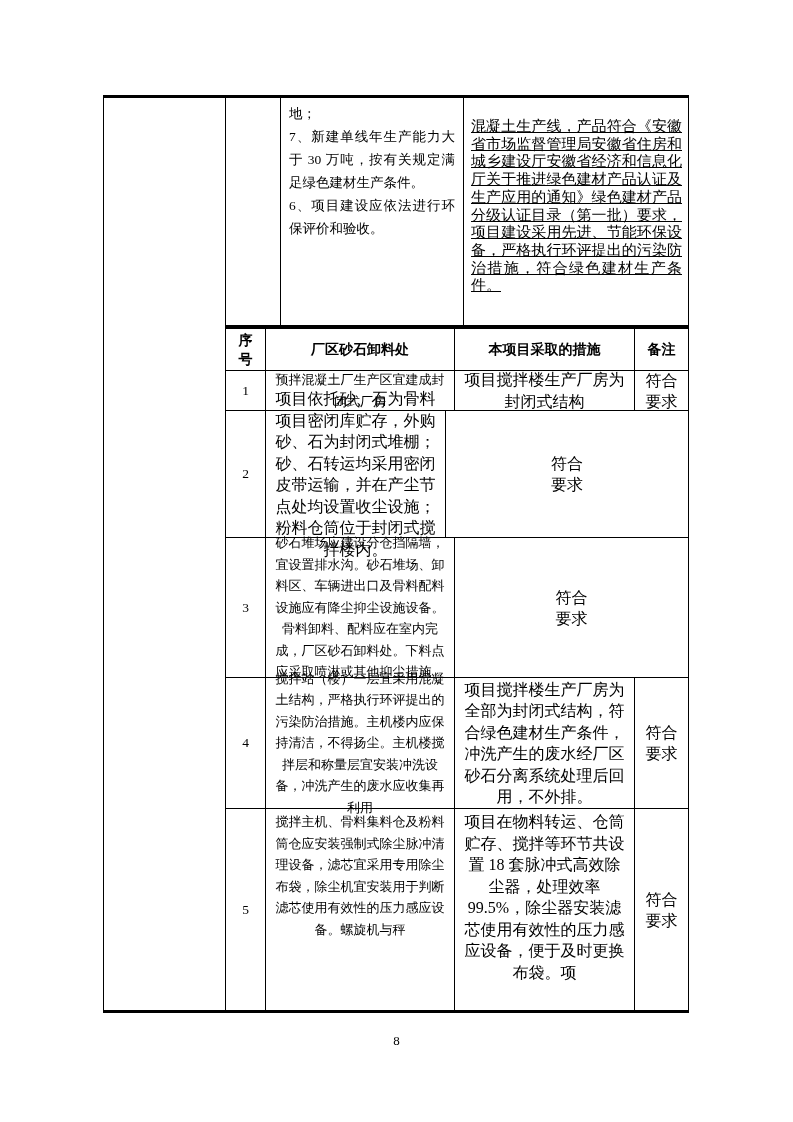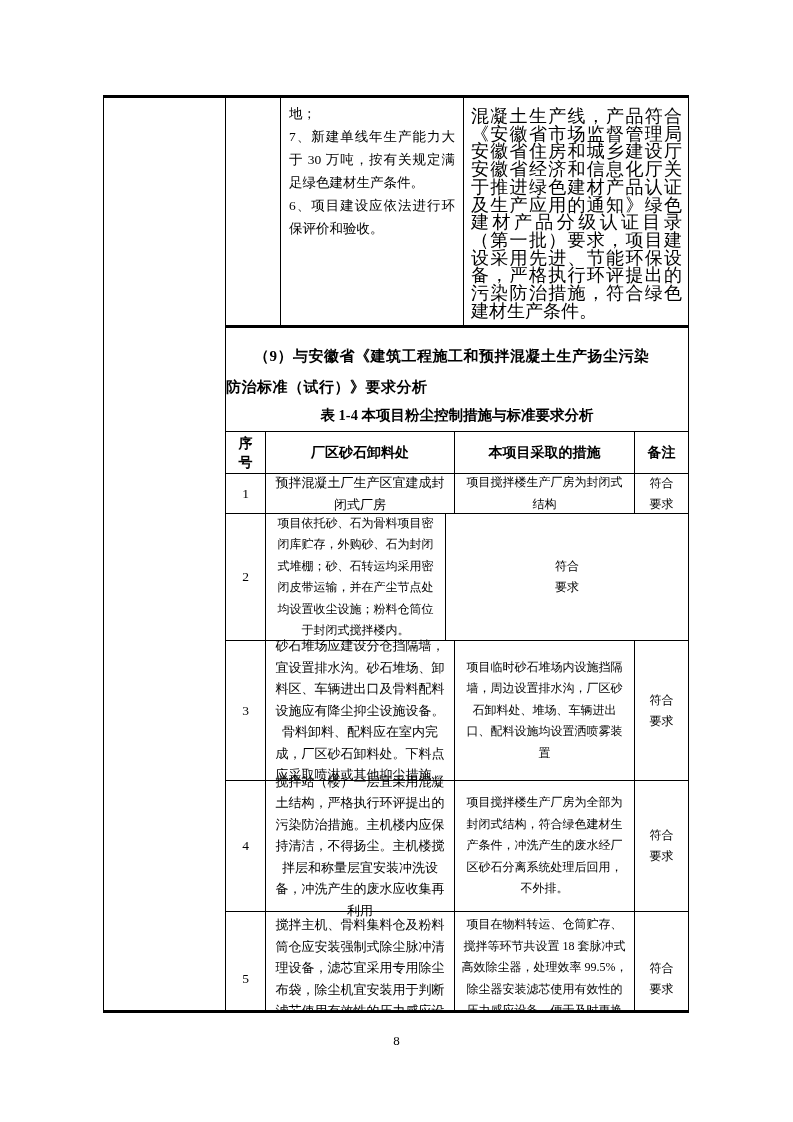--- a/index.html
+++ b/index.html
@@ -38,22 +38,22 @@
     display:flex;
   }
   .top-seq{flex:none;width:55px;border-right:1px solid #000;box-sizing:border-box;}
   .top-std{
     flex:none;width:183px;border-right:1px solid #000;box-sizing:border-box;
     padding:4px 8px 4px 8px;
     font-size:13.5px;line-height:23px;text-align:justify;
   }
   .top-measure{
     flex:1;box-sizing:border-box;
-    padding:10px 6px 3px 7px;
-    font-size:18px;line-height:17.7px;text-align:justify;
+    padding:20px 6px 3px 7px;
+    font-size:15px;line-height:17.7px;text-align:justify;text-decoration:underline;
   }
   .top-std p,.top-measure p{margin:0;}
   
   .heading-area{
     flex:none;height:103px;box-sizing:border-box;
     padding-top:13px;
   }
   .heading-line{
     font-weight:bold;font-size:15px;line-height:31px;
     letter-spacing:0.5px;white-space:nowrap;
@@ -81,26 +81,26 @@
     font-size:13.5px;
   }
   .c-std{
     flex:none;width:189px;border-right:1px solid #000;box-sizing:border-box;
     display:flex;align-items:center;justify-content:center;
     padding:2px 6px;font-size:13px;line-height:21.5px;text-align:center;
   }
   .c-measure{
     flex:none;width:180px;border-right:1px solid #000;box-sizing:border-box;
     display:flex;align-items:center;justify-content:center;
-    padding:2px 6px;font-size:12px;line-height:21.5px;text-align:center;
+    padding:2px 6px;font-size:16px;line-height:21.5px;text-align:center;
   }
   .c-note{
     flex:1;box-sizing:border-box;
     display:flex;align-items:center;justify-content:center;
-    font-size:12px;line-height:21px;text-align:center;
+    font-size:16px;line-height:21px;text-align:center;
   }
   .c-note .note-inner{width:2.2em;}
   .t-header{height:42px;font-weight:bold;}
   .t-header .c-no,.t-header .c-std,.t-header .c-measure,.t-header .c-note{
     font-weight:bold;font-size:14px;line-height:19px;
   }
   .t-header .no-inner{width:1.1em;text-align:center;}
   .row-1{height:40px;}
   .row-2{height:127px;}
   .row-3{height:140px;}
@@ -127,25 +127,20 @@
         <div class="top-std">
           <p>地；</p>
           <p>7、新建单线年生产能力大于 30 万吨，按有关规定满足绿色建材生产条件。</p>
           <p>6、项目建设应依法进行环保评价和验收。</p>
         </div>
         <div class="top-measure">
           <p>混凝土生产线，产品符合《安徽省市场监督管理局安徽省住房和城乡建设厅安徽省经济和信息化厅关于推进绿色建材产品认证及生产应用的通知》绿色建材产品分级认证目录（第一批）要求，项目建设采用先进、节能环保设备，严格执行环评提出的污染防治措施，符合绿色建材生产条件。</p>
         </div>
       </div>
 
-      <div class="heading-area">
-        <div class="heading-line first">（9）与安徽省《建筑工程施工和预拌混凝土生产扬尘污染</div>
-        <div class="heading-line">防治标准（试行）》要求分析</div>
-        <div class="table-title">表 1-4 本项目粉尘控制措施与标准要求分析</div>
-      </div>
 
       <div class="table14">
 
         <div class="t-row t-header">
           <div class="c-no">
             <div class="no-inner">序号</div>
           </div>
           <div class="c-std">厂区砂石卸料处</div>
           <div class="c-measure">本项目采取的措施</div>
           <div class="c-note">备注</div>
@@ -164,21 +159,20 @@
           <div class="c-no">2</div>
           <div class="c-measure">项目依托砂、石为骨料项目密闭库贮存，外购砂、石为封闭式堆棚；砂、石转运均采用密闭皮带运输，并在产尘节点处均设置收尘设施；粉料仓筒位于封闭式搅拌楼内。</div>
           <div class="c-note">
             <div class="note-inner">符合要求</div>
           </div>
         </div>
 
         <div class="t-row row-3">
           <div class="c-no">3</div>
           <div class="c-std">砂石堆场应建设分仓挡隔墙，宜设置排水沟。砂石堆场、卸料区、车辆进出口及骨料配料设施应有降尘抑尘设施设备。骨料卸料、配料应在室内完成，厂区砂石卸料处。下料点应采取喷淋或其他抑尘措施。</div>
-          <div class="c-measure">项目临时砂石堆场内设施挡隔墙，周边设置排水沟，厂区砂石卸料处、堆场、车辆进出口、配料设施均设置洒喷雾装置</div>
           <div class="c-note">
             <div class="note-inner">符合要求</div>
           </div>
         </div>
 
         <div class="t-row row-4">
           <div class="c-no">4</div>
           <div class="c-std">搅拌站（楼）一层宜采用混凝土结构，严格执行环评提出的污染防治措施。主机楼内应保持清洁，不得扬尘。主机楼搅拌层和称量层宜安装冲洗设备，冲洗产生的废水应收集再利用</div>
           <div class="c-measure">项目搅拌楼生产厂房为全部为封闭式结构，符合绿色建材生产条件，冲洗产生的废水经厂区砂石分离系统处理后回用，不外排。</div>
           <div class="c-note">

